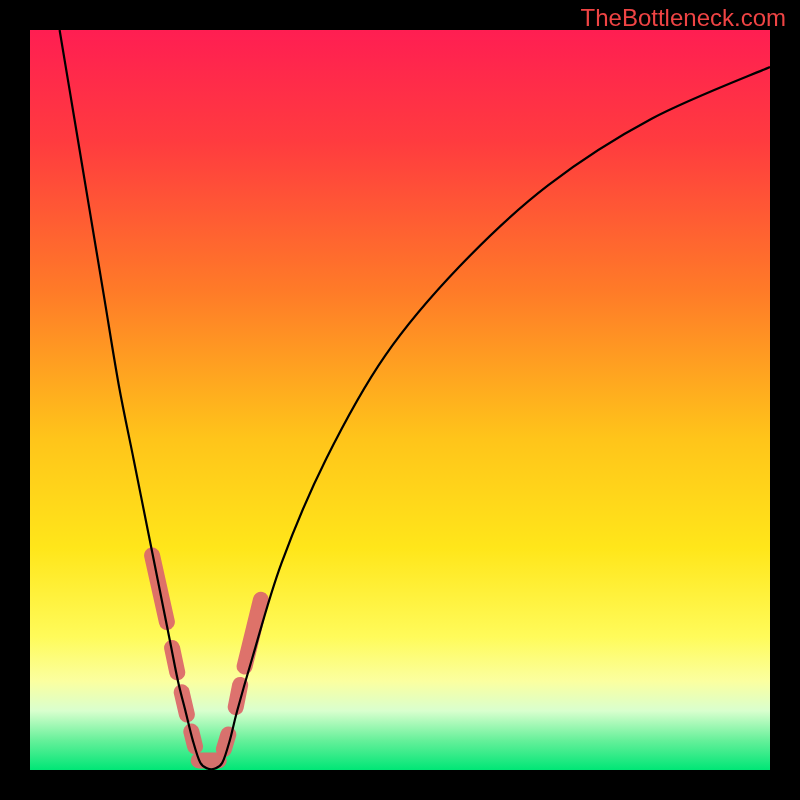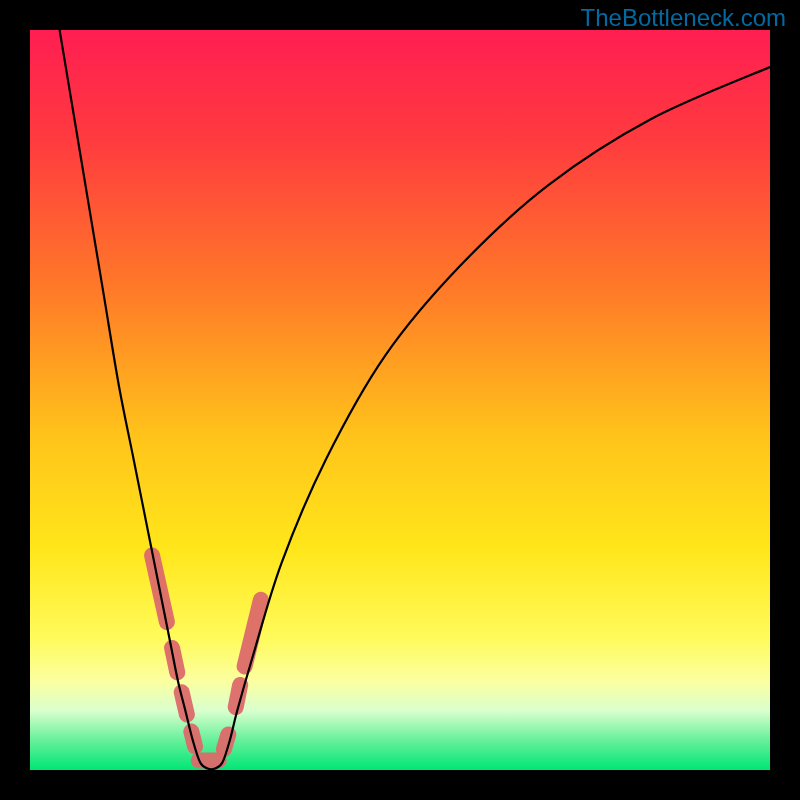--- a/index.html
+++ b/index.html
@@ -24,21 +24,21 @@
     top: 30px;
     left: 30px;
     width: 740px;
     height: 740px;
     overflow: hidden;
   }
   .watermark {
     position: absolute;
     top: 4px;
     right: 14px;
-    color: #0369a1;
+    color: #ef4444;
     font-size: 24px;
     font-weight: 400;
     letter-spacing: 0px;
     z-index: 10;
   }
   svg {
     display: block;
   }
 </style>
 </head>

